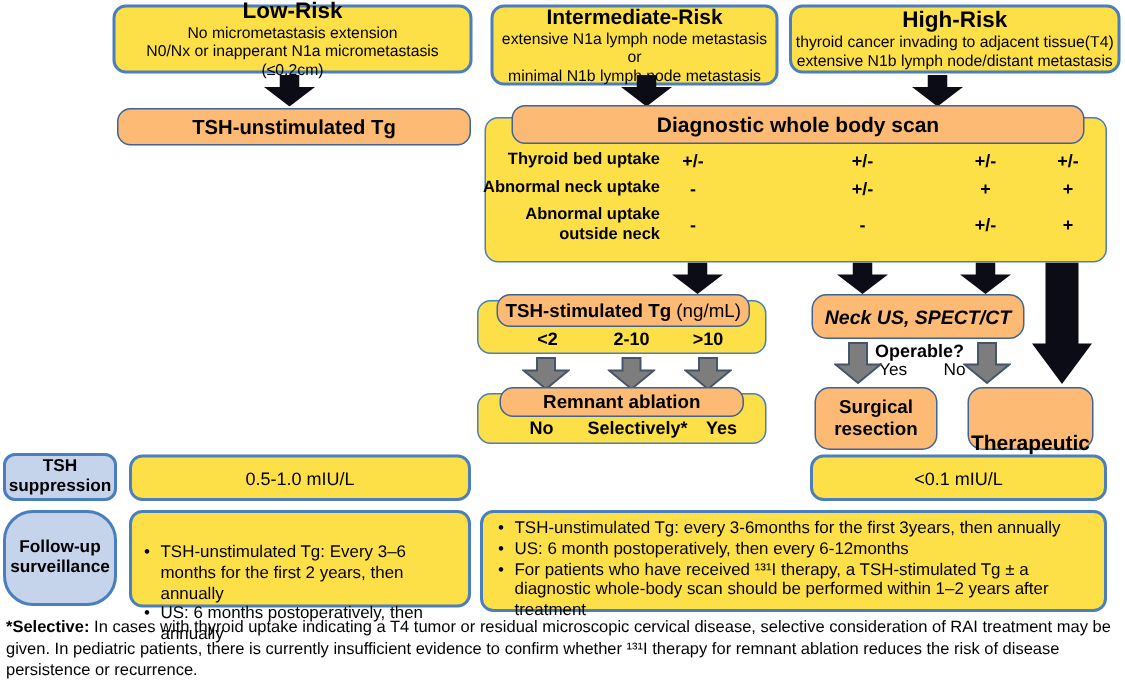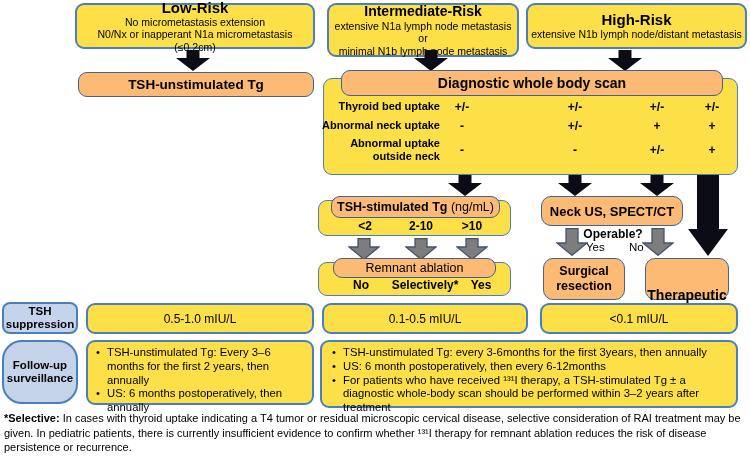--- a/index.html
+++ b/index.html
@@ -39,20 +39,21 @@
     <div class="t-sub">No micrometastasis extension</div>
     <div class="t-sub">N0/Nx or inapperant N1a micrometastasis (≤0.2cm)</div>
   </div>
   <div class="box" style="left:327px;top:3px;width:192px;height:54px;">
     <div class="t-title" style="font-size:14px;">Intermediate-Risk</div>
     <div class="t-sub">extensive N1a lymph node metastasis or</div>
     <div class="t-sub">minimal N1b lymph node metastasis</div>
   </div>
   <div class="box" style="left:526px;top:3px;width:221px;height:46px;">
     <div class="t-title">High-Risk</div>
+    <div class="t-sub">thyroid cancer invading to adjacent tissue(T4)</div>
     <div class="t-sub">extensive N1b lymph node/distant metastasis</div>
   </div>
 
   <svg class="arrow" style="left:176px;top:50px;" width="34" height="21" viewBox="0 0 34 21">
       <polygon points="10.5,0 23.5,0 23.5,8 34,8 17,21 0,8 10.5,8" fill="#0c0c16"></polygon>
     </svg>
   <svg class="arrow" style="left:414px;top:50px;" width="34" height="21" viewBox="0 0 34 21">
       <polygon points="10.5,0 23.5,0 23.5,8 34,8 17,21 0,8 10.5,8" fill="#0c0c16"></polygon>
     </svg>
   <svg class="arrow" style="left:608px;top:50px;" width="34" height="21" viewBox="0 0 34 21">
@@ -115,28 +116,28 @@
     </svg>
   <svg class="arrow" style="left:405px;top:238px;" width="32" height="22" viewBox="0 0 32 22">
       <polygon points="10,0.7 22,0.7 22,9 31,9 16,21.3 1,9 10,9" fill="#7d7d7d" stroke="#44546a" stroke-width="1.3"></polygon>
     </svg>
   <svg class="arrow" style="left:456px;top:238px;" width="32" height="22" viewBox="0 0 32 22">
       <polygon points="10,0.7 22,0.7 22,9 31,9 16,21.3 1,9 10,9" fill="#7d7d7d" stroke="#44546a" stroke-width="1.3"></polygon>
     </svg>
 
   <div class="box" style="left:318px;top:262px;width:193px;height:34px;border-width:1.5px;"></div>
   <div class="box fill" style="left:333px;top:258px;width:163px;height:20px;">
-    <div style="font-weight:normal;font-size:12.5px;">Remnant ablation</div>
+    <div style="font-weight:bold;font-size:12.5px;">Remnant ablation</div>
   </div>
   <div class="stimval" style="left:333px;top:278px;">No</div>
   <div class="stimval" style="left:390px;top:278px;width:70px;">Selectively*</div>
   <div class="stimval" style="left:453px;top:278px;">Yes</div>
 
   <div class="box fill" style="left:541px;top:196px;width:142px;height:30px;border-radius:10px;">
-    <div class="t-head" style="font-size:13px;">Neck US, SPECT/CT</div>
+    <div class="t-head" style="font-size:13px;font-style:italic;">Neck US, SPECT/CT</div>
   </div>
   <div class="abs" style="left:570px;top:227px;width:86px;text-align:center;font-weight:bold;font-size:12px;">Operable?</div>
   <div class="abs" style="left:586px;top:241px;font-size:11.5px;">Yes</div>
   <div class="abs" style="left:629px;top:241px;font-size:11.5px;">No</div>
 
   <svg class="arrow" style="left:556px;top:228px;" width="32" height="28" viewBox="0 0 32 28">
       <polygon points="10,0.7 22,0.7 22,15 31,15 16,27.3 1,15 10,15" fill="#7d7d7d" stroke="#44546a" stroke-width="1.3"></polygon>
     </svg>
   <svg class="arrow" style="left:642px;top:228px;" width="32" height="28" viewBox="0 0 32 28">
       <polygon points="10,0.7 22,0.7 22,15 31,15 16,27.3 1,15 10,15" fill="#7d7d7d" stroke="#44546a" stroke-width="1.3"></polygon>
@@ -155,42 +156,39 @@
     </div>
   </div>
 
   <div class="box labelfill" style="left:2px;top:302px;width:76px;height:32px;border-radius:8px;">
     <div style="font-weight:bold;font-size:11.5px;line-height:13.5px;white-space:pre-line;">TSH
 suppression</div>
   </div>
   <div class="box" style="left:86px;top:303px;width:228px;height:31px;">
     <div class="t-val">0.5-1.0 mIU/L</div>
   </div>
-  <div class="box" style="left:322px;top:303px;width:206px;height:31px;">
-    <div class="t-val">0.1-0.5 mIU/L</div>
-  </div>
   <div class="box" style="left:540px;top:303px;width:198px;height:31px;">
     <div class="t-val">&lt;0.1 mIU/L</div>
   </div>
 
   <div class="box labelfill" style="left:2px;top:340px;width:76px;height:64px;border-radius:20px;">
     <div style="font-weight:bold;font-size:11.5px;line-height:13.5px;white-space:pre-line;">Follow-up
 surveillance</div>
   </div>
-  <div class="box" style="left:86px;top:340px;width:228px;height:65px;justify-content:flex-start;padding:4px 2px;">
+  <div class="box" style="left:86px;top:340px;width:228px;height:65px;justify-content:flex-start;padding:20px 2px;">
     <ul class="bul">
       <li>TSH-unstimulated Tg: Every 3–6 months for the first 2 years, then annually</li>
       <li>US: 6 months postoperatively, then annually</li>
     </ul>
   </div>
   <div class="box" style="left:320px;top:340px;width:418px;height:68px;justify-content:flex-start;padding:4px 4px;">
     <ul class="bul">
       <li>TSH-unstimulated Tg: every 3-6months for the first 3years, then annually</li>
       <li>US: 6 month postoperatively, then every 6-12months</li>
-      <li>For patients who have received ¹³¹I therapy, a TSH-stimulated Tg ± a diagnostic whole-body scan should be performed within 3–2 years after treatment</li>
+      <li>For patients who have received ¹³¹I therapy, a TSH-stimulated Tg ± a diagnostic whole-body scan should be performed within 1–2 years after treatment</li>
     </ul>
   </div>
 
   <div class="footnote">
     <b>*Selective:</b><span> In cases with thyroid uptake indicating a T4 tumor or residual microscopic cervical disease, selective consideration of RAI treatment may be given. In pediatric patients, there is currently insufficient evidence to confirm whether ¹³¹I therapy for remnant ablation reduces the risk of disease persistence or recurrence.</span>
   </div>
 
 </div>
 
 </body></html>

